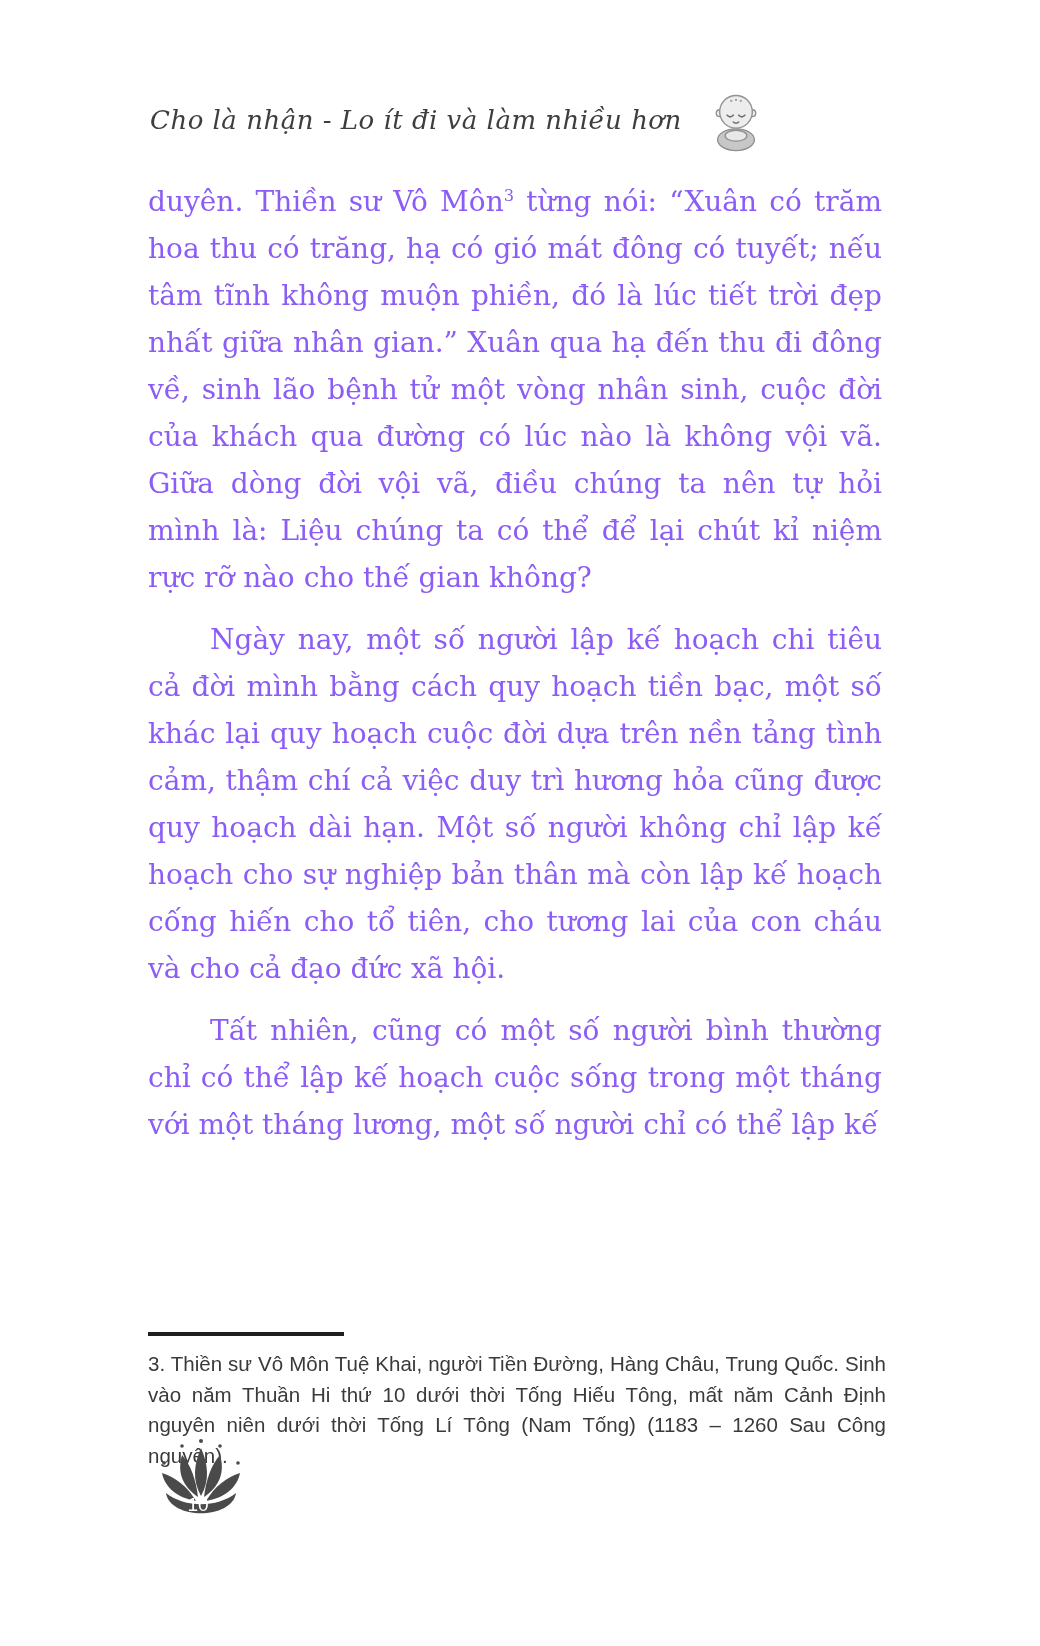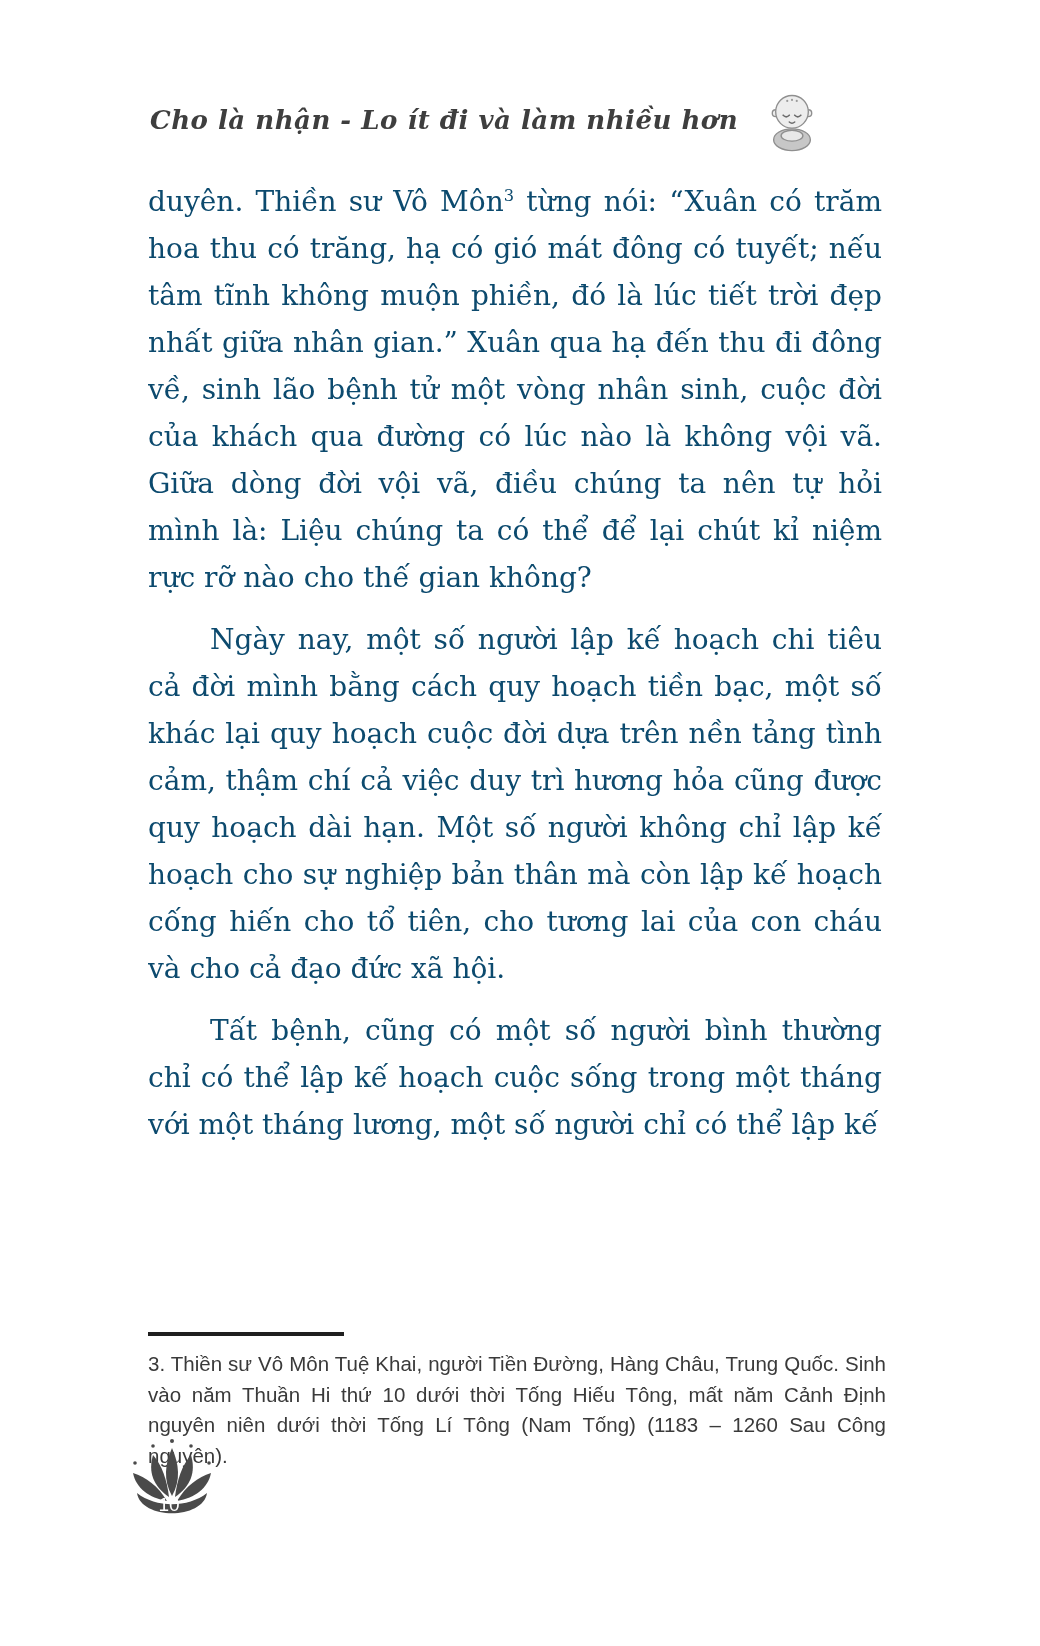--- a/index.html
+++ b/index.html
@@ -19,40 +19,40 @@
     position: absolute;
     top: 86px;
     left: 150px;
     display: flex;
     align-items: center;
     gap: 20px;
   }
   .header-title {
     font-family: "DejaVu Serif", serif;
     font-style: italic;
-    font-weight: 700;
+    font-weight: 400;
     font-size: 26px;
     letter-spacing: 0.5px;
     color: #3e3e3e;
     white-space: nowrap;
   }
   .monk-wrap { width: 68px; height: 68px; flex: 0 0 auto; }
 
   
   .page-body {
     position: absolute;
     top: 178px;
     left: 148px;
     width: 734px;
     max-height: 1145px;
     overflow: hidden;
     font-size: 28px;
     line-height: 47px;
     text-align: justify;
-    color: #0c4a6e;
+    color: #8b5cf6;
   }
   .para { margin: 0 0 15px 0; text-indent: 62px; }
   .para.no-indent { text-indent: 0; }
   .para sup {
     font-size: 0.58em;
     line-height: 0;
     vertical-align: super;
   }
 
   
@@ -72,21 +72,21 @@
     font-family: "Liberation Sans", sans-serif;
     font-size: 20.5px;
     line-height: 30.5px;
     text-align: justify;
     color: #3a3a3a;
   }
 
   
   .page-footer {
     position: absolute;
-    left: 122px;
+    left: 151px;
     top: 1436px;
     width: 100px;
     height: 100px;
   }
   .page-footer svg { width: 100%; height: 100%; display: block; }
 </style>
 </head>
 <body>
 
 <div class="page">
@@ -116,21 +116,21 @@
       </svg>
     </div>
   </header>
 
   <main class="page-body">
     <p class="para no-indent"><span>duyên. Thiền sư Vô Môn</span><sup>3</sup><span> từng nói: “Xuân có trăm hoa thu có trăng, hạ có gió mát đông có tuyết; nếu tâm tĩnh không muộn phiền, đó là lúc tiết trời đẹp nhất giữa nhân gian.” Xuân qua hạ đến thu đi đông về, sinh lão bệnh tử một vòng nhân sinh, cuộc đời của khách qua đường có lúc nào là không vội vã. Giữa dòng đời vội vã, điều chúng ta nên tự hỏi mình là: Liệu chúng ta có thể để lại chút kỉ niệm rực rỡ nào cho thế gian không?</span></p>
 
 
     <p class="para">Ngày nay, một số người lập kế hoạch chi tiêu cả đời mình bằng cách quy hoạch tiền bạc, một số khác lại quy hoạch cuộc đời dựa trên nền tảng tình cảm, thậm chí cả việc duy trì hương hỏa cũng được quy hoạch dài hạn. Một số người không chỉ lập kế hoạch cho sự nghiệp bản thân mà còn lập kế hoạch cống hiến cho tổ tiên, cho tương lai của con cháu và cho cả đạo đức xã hội.</p>
 
-    <p class="para">Tất bệnh, cũng có một số người bình thường chỉ có thể lập kế hoạch cuộc sống trong một tháng với một tháng lương, một số người chỉ có thể lập kế</p>
+    <p class="para">Tất nhiên, cũng có một số người bình thường chỉ có thể lập kế hoạch cuộc sống trong một tháng với một tháng lương, một số người chỉ có thể lập kế</p>
   </main>
 
   <div class="footnote-rule"></div>
   <div class="footnote">3. Thiền sư Vô Môn Tuệ Khai, người Tiền Đường, Hàng Châu, Trung Quốc. Sinh vào năm Thuần Hi thứ 10 dưới thời Tống Hiếu Tông, mất năm Cảnh Định nguyên niên dưới thời Tống Lí Tông (Nam Tống) (1183 – 1260 Sau Công nguyên).</div>
 
   <footer class="page-footer">
     <svg viewBox="0 0 100 100" xmlns="http://www.w3.org/2000/svg">
       <g fill="#4a4a4a">
 
         <path d="M50,12 C43,28 41,44 50,60 C59,44 57,28 50,12 Z"></path>

